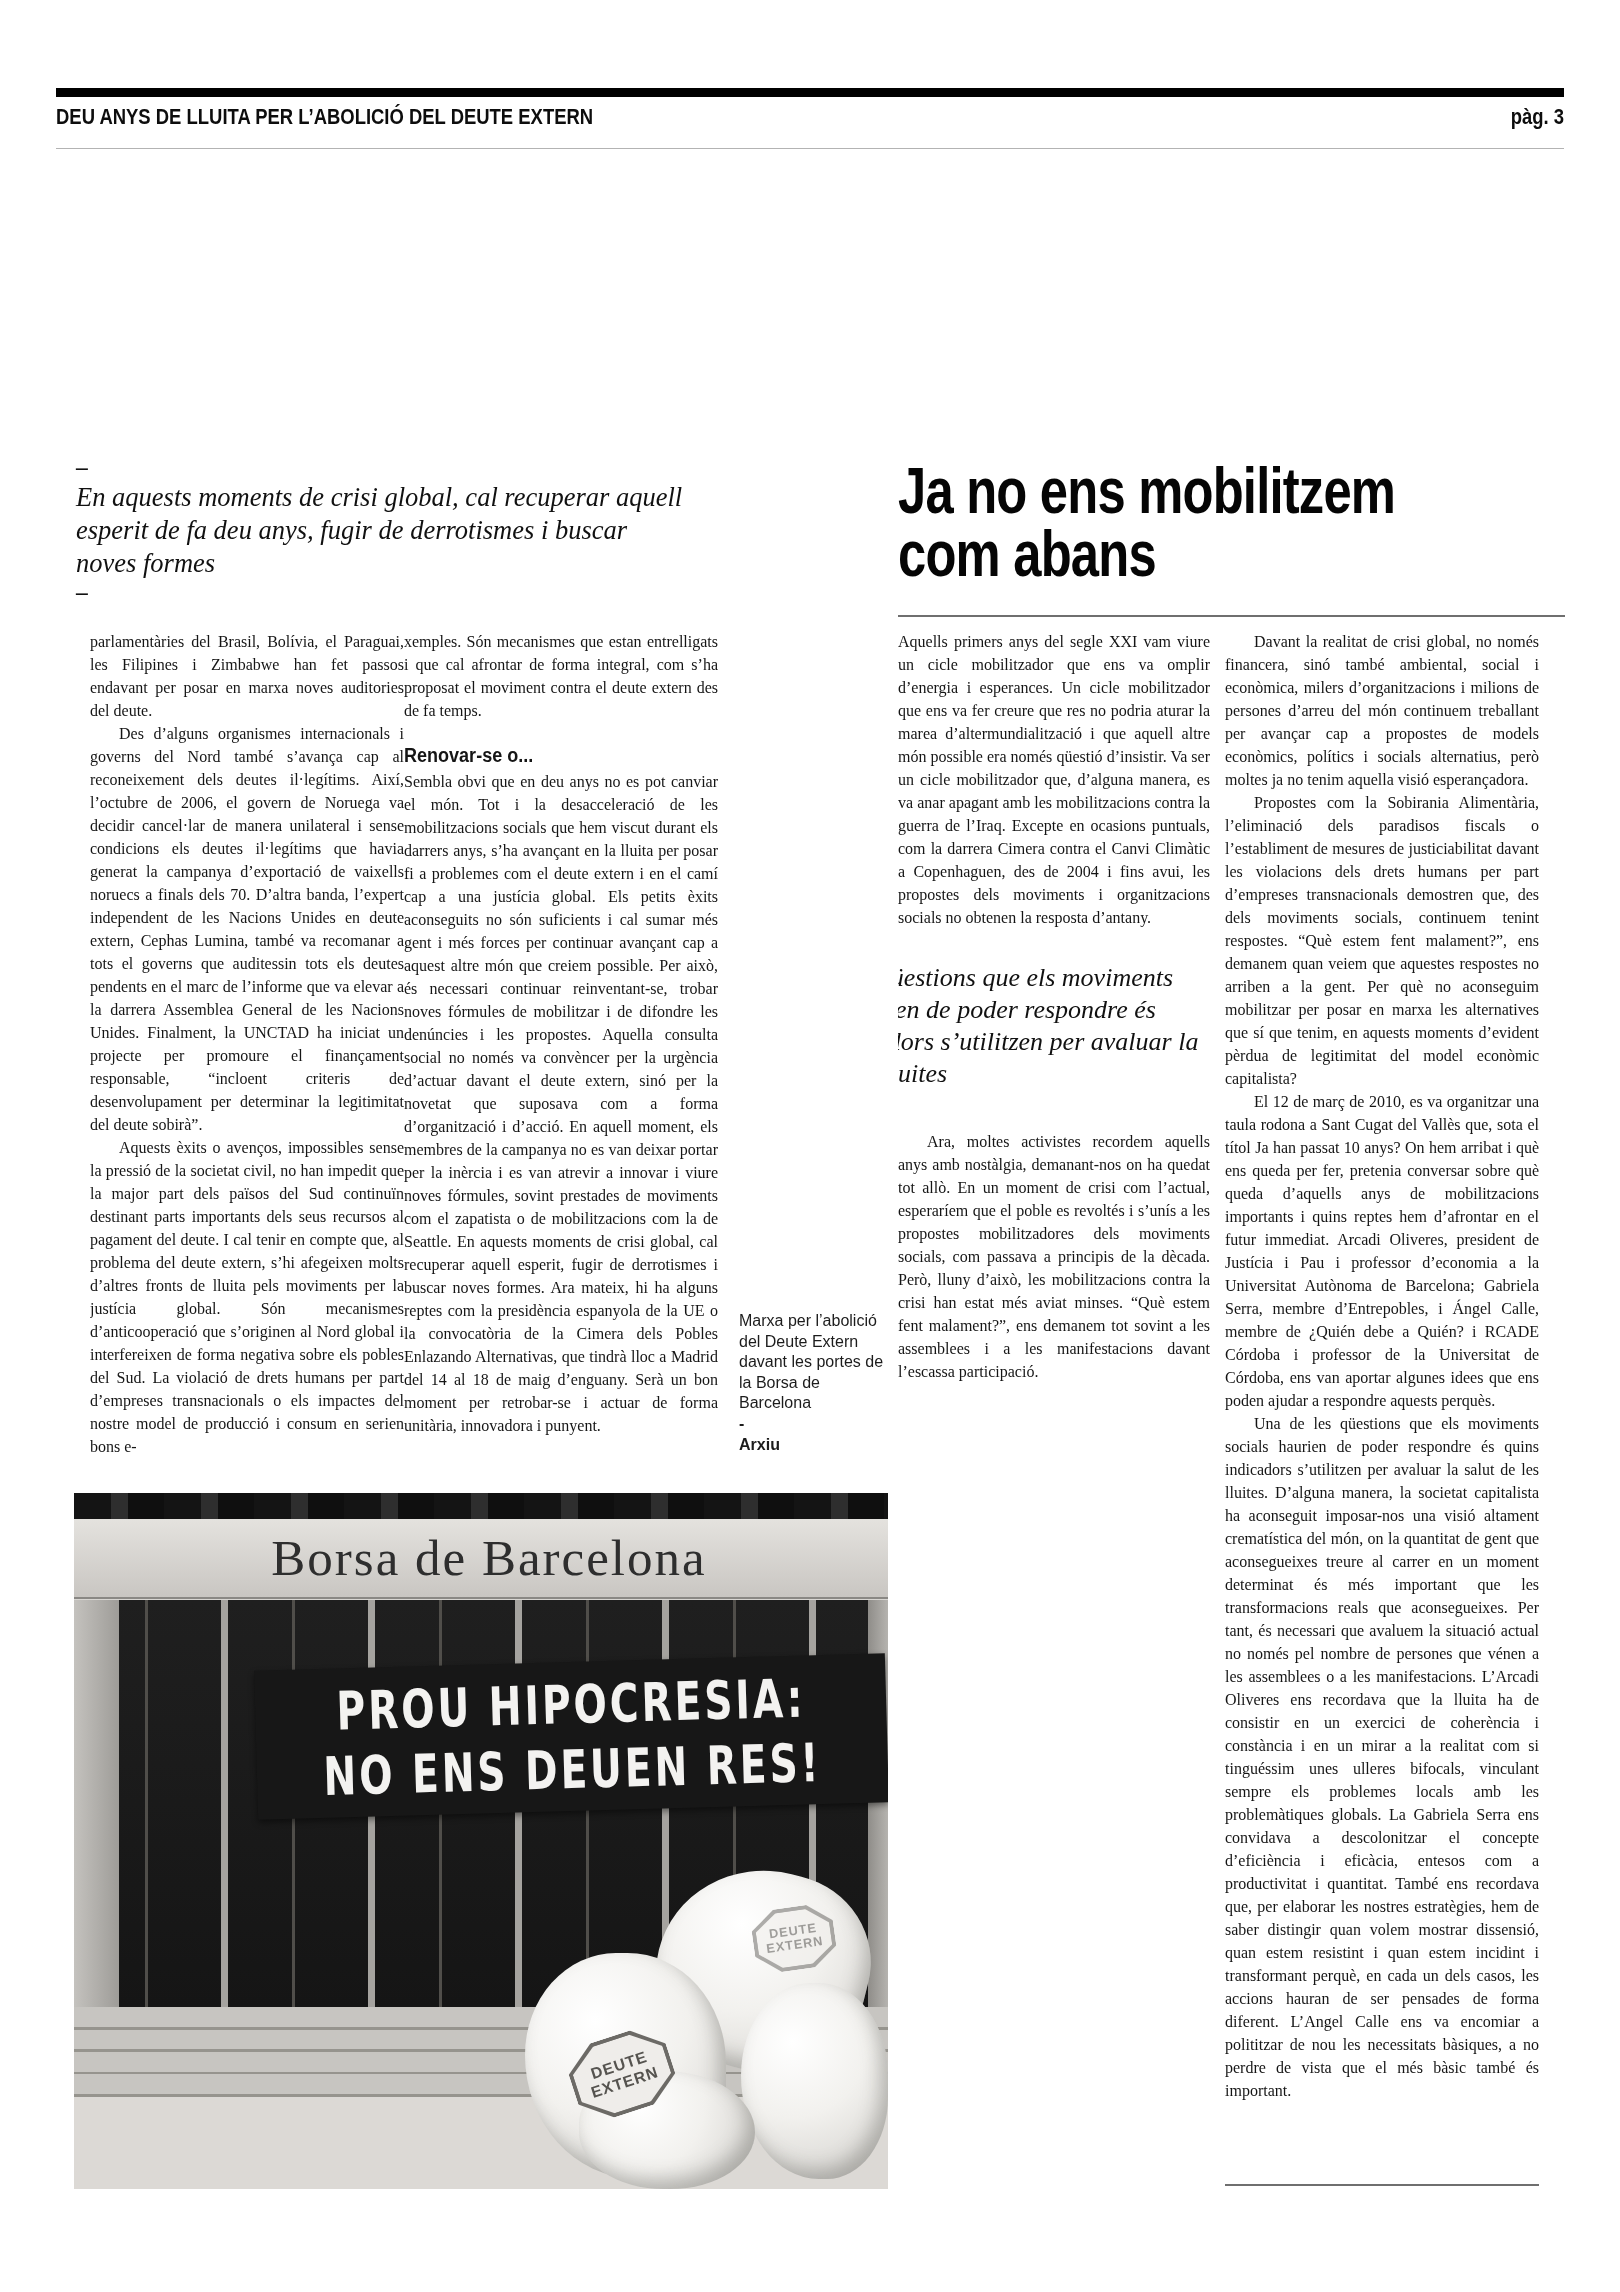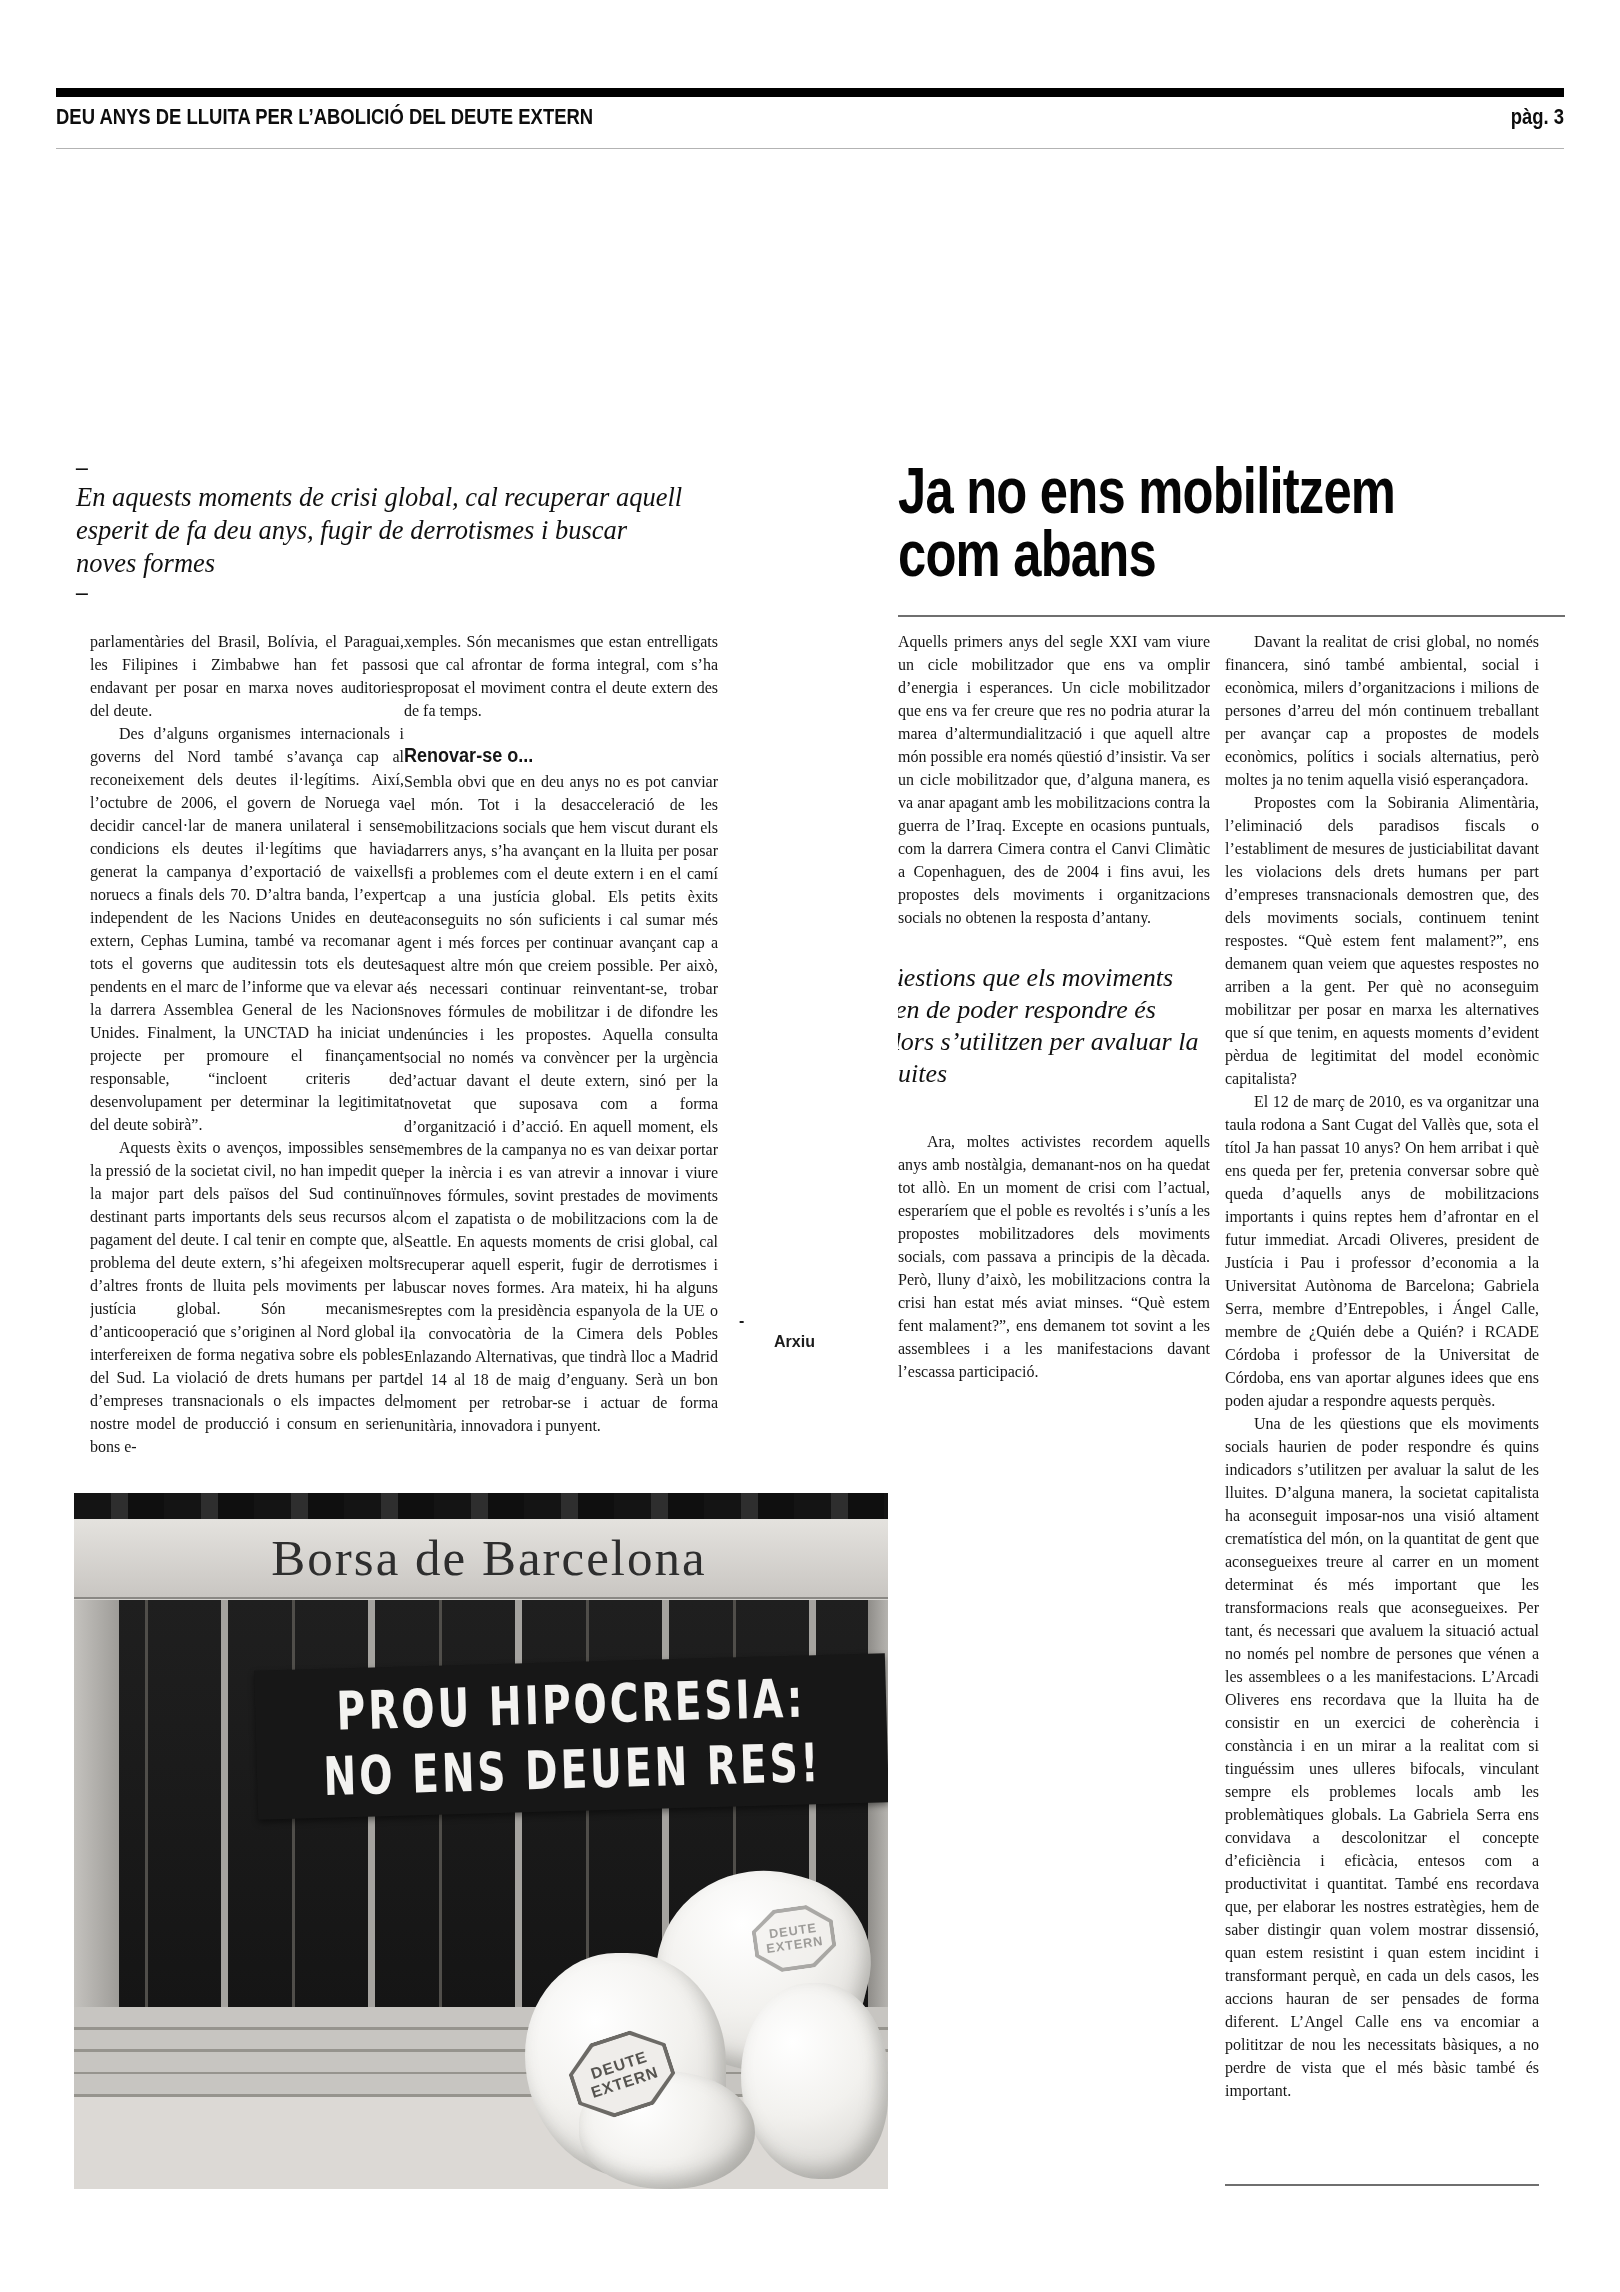--- a/index.html
+++ b/index.html
@@ -40,21 +40,21 @@
   .endrule{position:absolute;left:1225px;top:2184px;width:314px;height:2px;background:#6f6f6f;}
 
   
   .pq-mid{position:relative;margin:9.8px 0 15.7px -138px;width:455px;font-style:italic;
         font-size:26px;line-height:32px;text-align:left;text-indent:0;color:#111;}
 
   
   .caption{position:absolute;left:739px;top:1311px;width:149px;font-family:"Liberation Sans",sans-serif;
         font-size:16px;line-height:20.6px;color:#1c1c1c;text-align:left;}
   .caption .cap-div{font-weight:bold;}
-  .caption .cap-credit{font-weight:bold;margin-left:35px;}
+  .caption .cap-credit{font-weight:bold;}
 
   
   .photo{position:absolute;left:74px;top:1493px;width:814px;height:696px;background:#d8d6d2;overflow:hidden;}
   .ph-foliage{position:absolute;left:0;top:0;width:100%;height:25.5px;
         background:repeating-linear-gradient(90deg,#141414 0 37px,#2e2e2e 37px 54px,#0f0f0f 54px 90px);}
   .ph-sign{position:absolute;left:0;top:25.5px;width:100%;height:78px;
         background:linear-gradient(#e4e2de,#c9c6c2);border-bottom:2.9px solid #8a8884;
         display:flex;align-items:center;justify-content:center;padding-left:8px;}
   .ph-sign-text{font-family:"Liberation Serif",serif;font-size:51px;color:#2e2e2e;letter-spacing:2px;}
   .ph-facade{position:absolute;left:0;top:107px;width:100%;height:407px;
@@ -138,20 +138,21 @@
 
   <div class="col" id="col4">
     <p class="ind">Davant la realitat de crisi global, no només financera, sinó també ambiental, social i econòmica, milers d’organitzacions i milions de persones d’arreu del món continuem treballant per avançar cap a propostes de models econòmics, polítics i socials alternatius, però moltes ja no tenim aquella visió esperançadora.</p>
     <p class="ind">Propostes com la Sobirania Alimentària, l’eliminació dels paradisos fiscals o l’establiment de mesures de justiciabilitat davant les violacions dels drets humans per part d’empreses transnacionals demostren que, des dels moviments socials, continuem tenint respostes. “Què estem fent malament?”, ens demanem quan veiem que aquestes respostes no arriben a la gent. Per què no aconseguim mobilitzar per posar en marxa les alternatives que sí que tenim, en aquests moments d’evident pèrdua de legitimitat del model econòmic capitalista?</p>
     <p class="ind">El 12 de març de 2010, es va organitzar una taula rodona a Sant Cugat del Vallès que, sota el títol Ja han passat 10 anys? On hem arribat i què ens queda per fer, pretenia conversar sobre què queda d’aquells anys de mobilitzacions importants i quins reptes hem d’afrontar en el futur immediat. Arcadi Oliveres, president de Justícia i Pau i professor d’economia a la Universitat Autònoma de Barcelona; Gabriela Serra, membre d’Entrepobles, i Ángel Calle, membre de ¿Quién debe a Quién? i RCADE Córdoba i professor de la Universitat de Córdoba, ens van aportar algunes idees que ens poden ajudar a respondre aquests perquès.</p>
     <p class="ind">Una de les qüestions que els moviments socials haurien de poder respondre és quins indicadors s’utilitzen per avaluar la salut de les lluites. D’alguna manera, la societat capitalista ha aconseguit imposar-nos una visió altament crematística del món, on la quantitat de gent que aconsegueixes treure al carrer en un moment determinat és més important que les transformacions reals que aconsegueixes. Per tant, és necessari que avaluem la situació actual no només pel nombre de persones que vénen a les assemblees o a les manifestacions. L’Arcadi Oliveres ens recordava que la lluita ha de consistir en un exercici de coherència i constància i en un mirar a la realitat com si tinguéssim unes ulleres bifocals, vinculant sempre els problemes locals amb les problemàtiques globals. La Gabriela Serra ens convidava a descolonitzar el concepte d’eficiència i eficàcia, entesos com a productivitat i quantitat. També ens recordava que, per elaborar les nostres estratègies, hem de saber distingir quan volem mostrar dissensió, quan estem resistint i quan estem incidint i transformant perquè, en cada un dels casos, les accions hauran de ser pensades de forma diferent. L’Angel Calle ens va encomiar a polititzar de nou les necessitats bàsiques, a no perdre de vista que el més bàsic també és important.</p>
   </div>
   <div class="endrule"></div>
 
   <div class="caption">
+    <div class="cap-text">Marxa per l’abolició del Deute Extern davant les portes de la Borsa de Barcelona</div>
     <div class="cap-div">-</div>
     <div class="cap-credit">Arxiu</div>
   </div>
 
   <div class="photo">
     <div class="ph-foliage"></div>
     <div class="ph-sign">
       <span class="ph-sign-text">Borsa de Barcelona</span>
     </div>
     <div class="ph-facade"></div>

